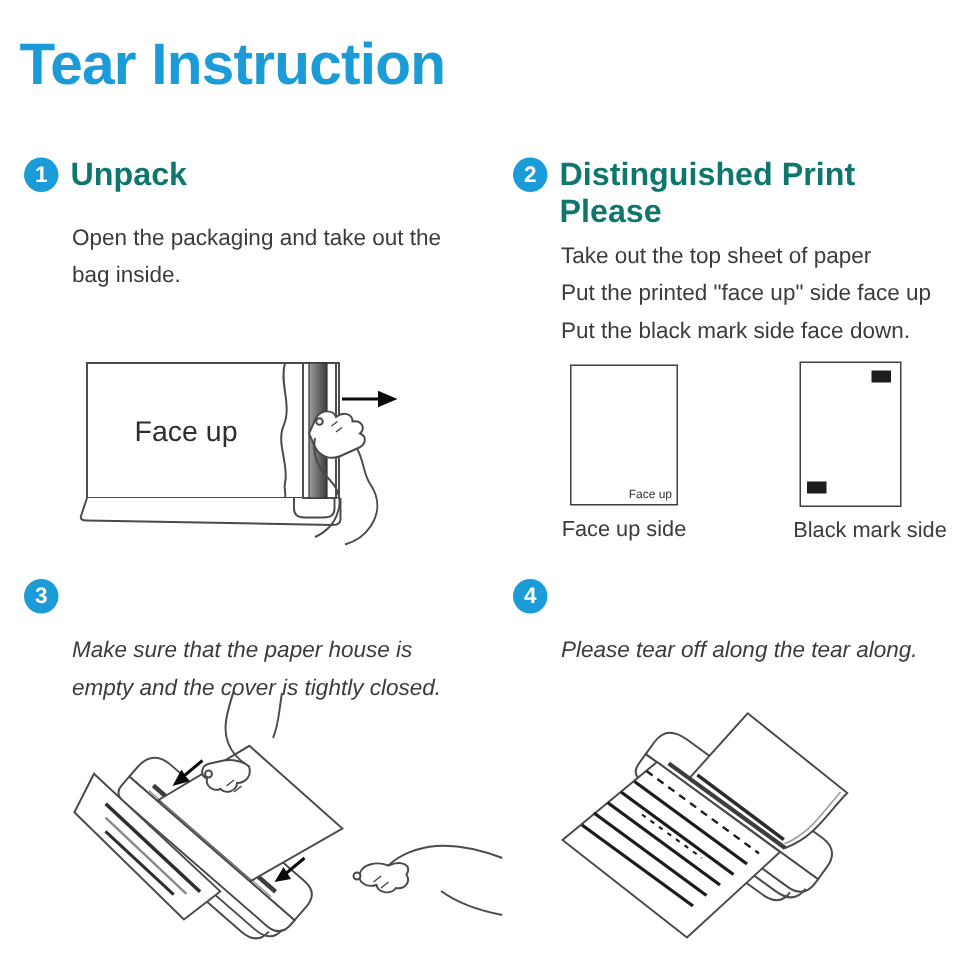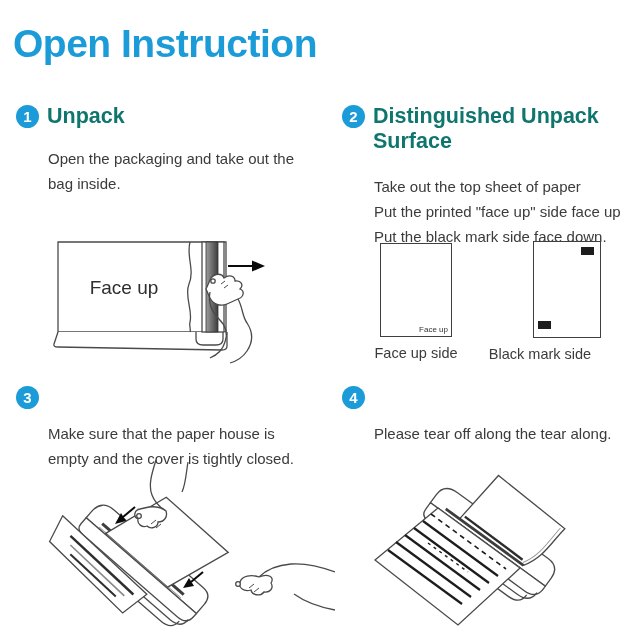--- a/index.html
+++ b/index.html
@@ -8,51 +8,51 @@
   .page-title{position:absolute;left:13px;top:22px;margin:0;
               font-size:39px;font-weight:bold;letter-spacing:-0.5px;color:#1B9BD7;}
   .step{position:absolute;}
   .step-head{display:flex;align-items:flex-start;gap:8px;}
   .badge{flex:0 0 auto;width:23px;height:23px;border-radius:50%;background:#1B9BD7;
          color:#fff;font-size:15px;font-weight:bold;display:flex;
          align-items:center;justify-content:center;margin-top:1px;}
   .step-title{font-size:21.5px;font-weight:bold;color:#0f766e;line-height:25px;}
   .step-title.wrap{max-width:238px;}
   .step-body{margin-left:32px;font-size:15px;color:#3b3b3b;line-height:25px;}
-  .mt-lg{margin-top:17px;} .mt-sm{margin-top:20px;} .mt-md{margin-top:12px;}
+  .mt-lg{margin-top:17px;} .mt-sm{margin-top:4px;} .mt-md{margin-top:12px;font-style:italic;}
   .illus{position:absolute;}
   .sheet{position:absolute;background:#fff;border:1.5px solid #3f3f3f;box-sizing:border-box;}
   .sheet-corner-label{position:absolute;right:3px;bottom:2px;font-size:8px;color:#333;}
   .mark{position:absolute;background:#1d1d1d;width:13px;height:8px;}
   .mark.tr{top:5px;right:6px;} .mark.bl{bottom:8px;left:4px;}
   .caption{position:absolute;font-size:14.5px;color:#3b3b3b;text-align:center;}
   svg{display:block;}
 </style>
 </head>
 <body>
 
 <div class="canvas">
 
-  <h1 class="page-title">Open Instruction</h1>
+  <h1 class="page-title">Tear Instruction</h1>
 
   <section class="step" style="left:16px;top:104px;width:310px;">
     <div class="step-head">
       <span class="badge">1</span>
       <span class="step-title">Unpack</span>
     </div>
     <div class="step-body mt-lg">
       <div>Open the packaging and take out the</div>
       <div>bag inside.</div>
     </div>
   </section>
 
   <section class="step" style="left:342px;top:104px;width:298px;">
     <div class="step-head">
       <span class="badge">2</span>
-      <span class="step-title wrap">Distinguished Unpack Surface</span>
+      <span class="step-title wrap">Distinguished Print Please</span>
     </div>
     <div class="step-body mt-sm">
       <div>Take out the top sheet of paper</div>
       <div>Put the printed "face up" side face up</div>
       <div>Put the black mark side face down.</div>
     </div>
   </section>
 
   <section class="step" style="left:16px;top:385px;width:310px;">
     <div class="step-head">
@@ -103,21 +103,21 @@
   </svg>
 
   <div class="sheet" style="left:380px;top:243px;width:72px;height:94px;">
     <span class="sheet-corner-label">Face up</span>
   </div>
   <div class="sheet" style="left:533px;top:241px;width:68px;height:97px;">
     <span class="mark tr"></span>
     <span class="mark bl"></span>
   </div>
   <div class="caption" style="left:366px;top:345px;width:100px;">Face up side</div>
-  <div class="caption" style="left:480px;top:346px;width:120px;">Black mark side</div>
+  <div class="caption" style="left:520px;top:346px;width:120px;">Black mark side</div>
 
   <svg class="illus" style="left:35px;top:460px;" width="300" height="178" viewBox="0 0 300 178">
     <g transform="translate(101,101) rotate(41)" stroke="#4a4a4a" stroke-width="1.3" fill="none">
       <path d="M -66,0 V -8 Q -66,-24 -50,-24 L 68,-24 Q 80,-24 80,-12 L 80,0 Z" fill="#ffffff"></path>
       <path d="M -66,0 L 80,0 L 80,4 Q 80,15 68,15 L -58,15 Q -66,15 -66,8 Z" fill="#ffffff"></path>
       <path d="M -62,15 Q -62,22 -54,22 L 64,22 Q 78,22 78,10"></path>
       <path d="M -56,22 Q -56,29 -48,29 L 58,29 Q 72,29 72,17"></path>
       <path d="M -85,14 L 30,18 L 24,48 L -78,42 Z" fill="#ffffff"></path>
       <line x1="-66" y1="24" x2="20" y2="27" stroke="#2e2e2e" stroke-width="2.4"></line>
       <line x1="-60" y1="31" x2="14" y2="34" stroke="#888" stroke-width="1.6"></line>

